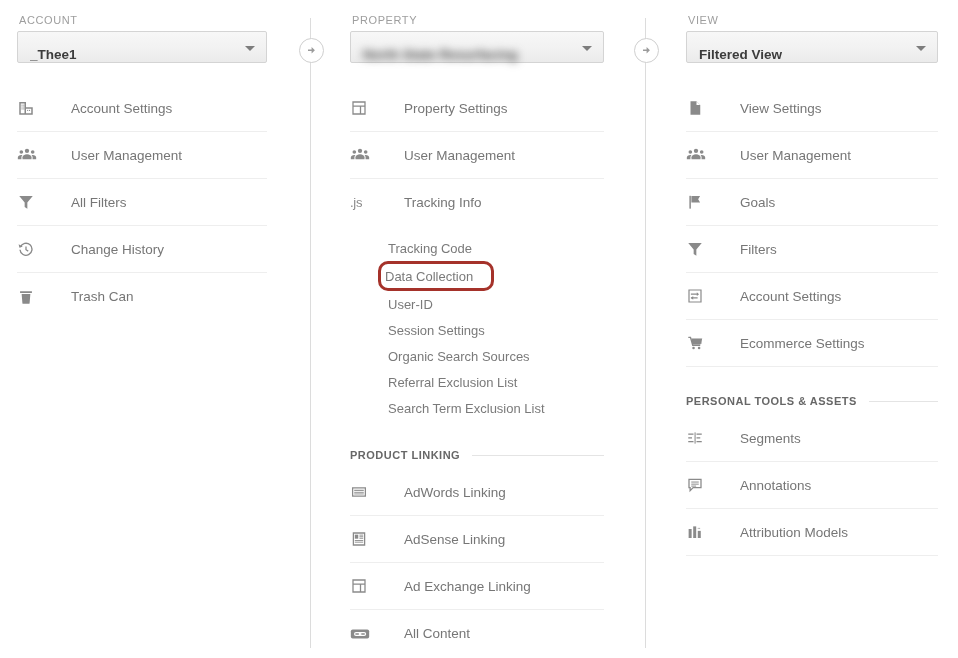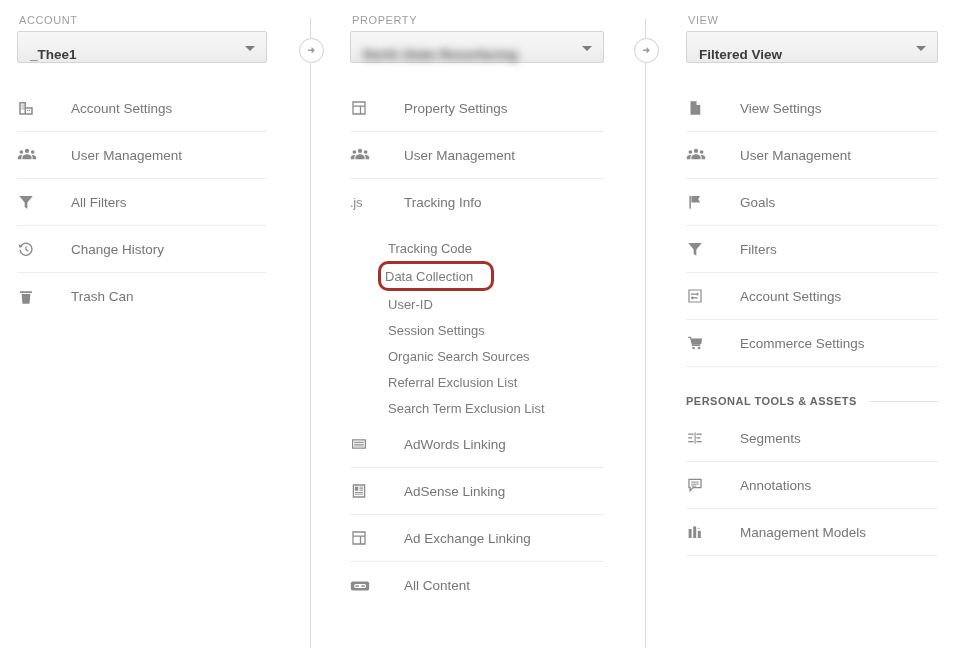--- a/index.html
+++ b/index.html
@@ -358,20 +358,24 @@
           <span class="sub-text">Organic Search Sources</span>
         </div>
         <div class="sub-row">
           <span class="sub-text">Referral Exclusion List</span>
         </div>
         <div class="sub-row">
           <span class="sub-text">Search Term Exclusion List</span>
         </div>
       </div>
 
+      <div class="section-head">
+        <span class="sh-text">PRODUCT LINKING</span>
+        <span class="sh-rule"></span>
+      </div>
 
       <div class="menu-row">
         <span class="menu-icon">
           <svg width="18" height="18" viewBox="0 0 24 24">
             <path fill="none" stroke="#8a8a8a" stroke-width="1.7" d="M3.5 6.5h17v11h-17z"></path>
             <rect x="5.6" y="9" width="12.8" height="1.5"></rect>
             <rect x="5.6" y="11.8" width="12.8" height="1.2"></rect>
             <rect x="5.6" y="14" width="12.8" height="1.2"></rect>
           </svg>
         </span>
@@ -533,21 +537,21 @@
       <div class="menu-row">
         <span class="menu-icon">
           <svg width="18" height="18" viewBox="0 0 24 24">
             <rect x="3.5" y="8" width="4" height="12"></rect>
             <rect x="9.6" y="4.5" width="4" height="15.5"></rect>
             <rect x="15.7" y="10.5" width="4" height="9.5"></rect>
             <rect x="15.7" y="6.5" width="1.2" height="1.2"></rect>
             <rect x="17.6" y="6.5" width="1.2" height="1.2"></rect>
           </svg>
         </span>
-        <span class="menu-text">Management Models</span>
+        <span class="menu-text">Attribution Models</span>
       </div>
 
       <div class="menu-row no-rule">
         
         
       </div>
 
     </div>
   </div>
 

